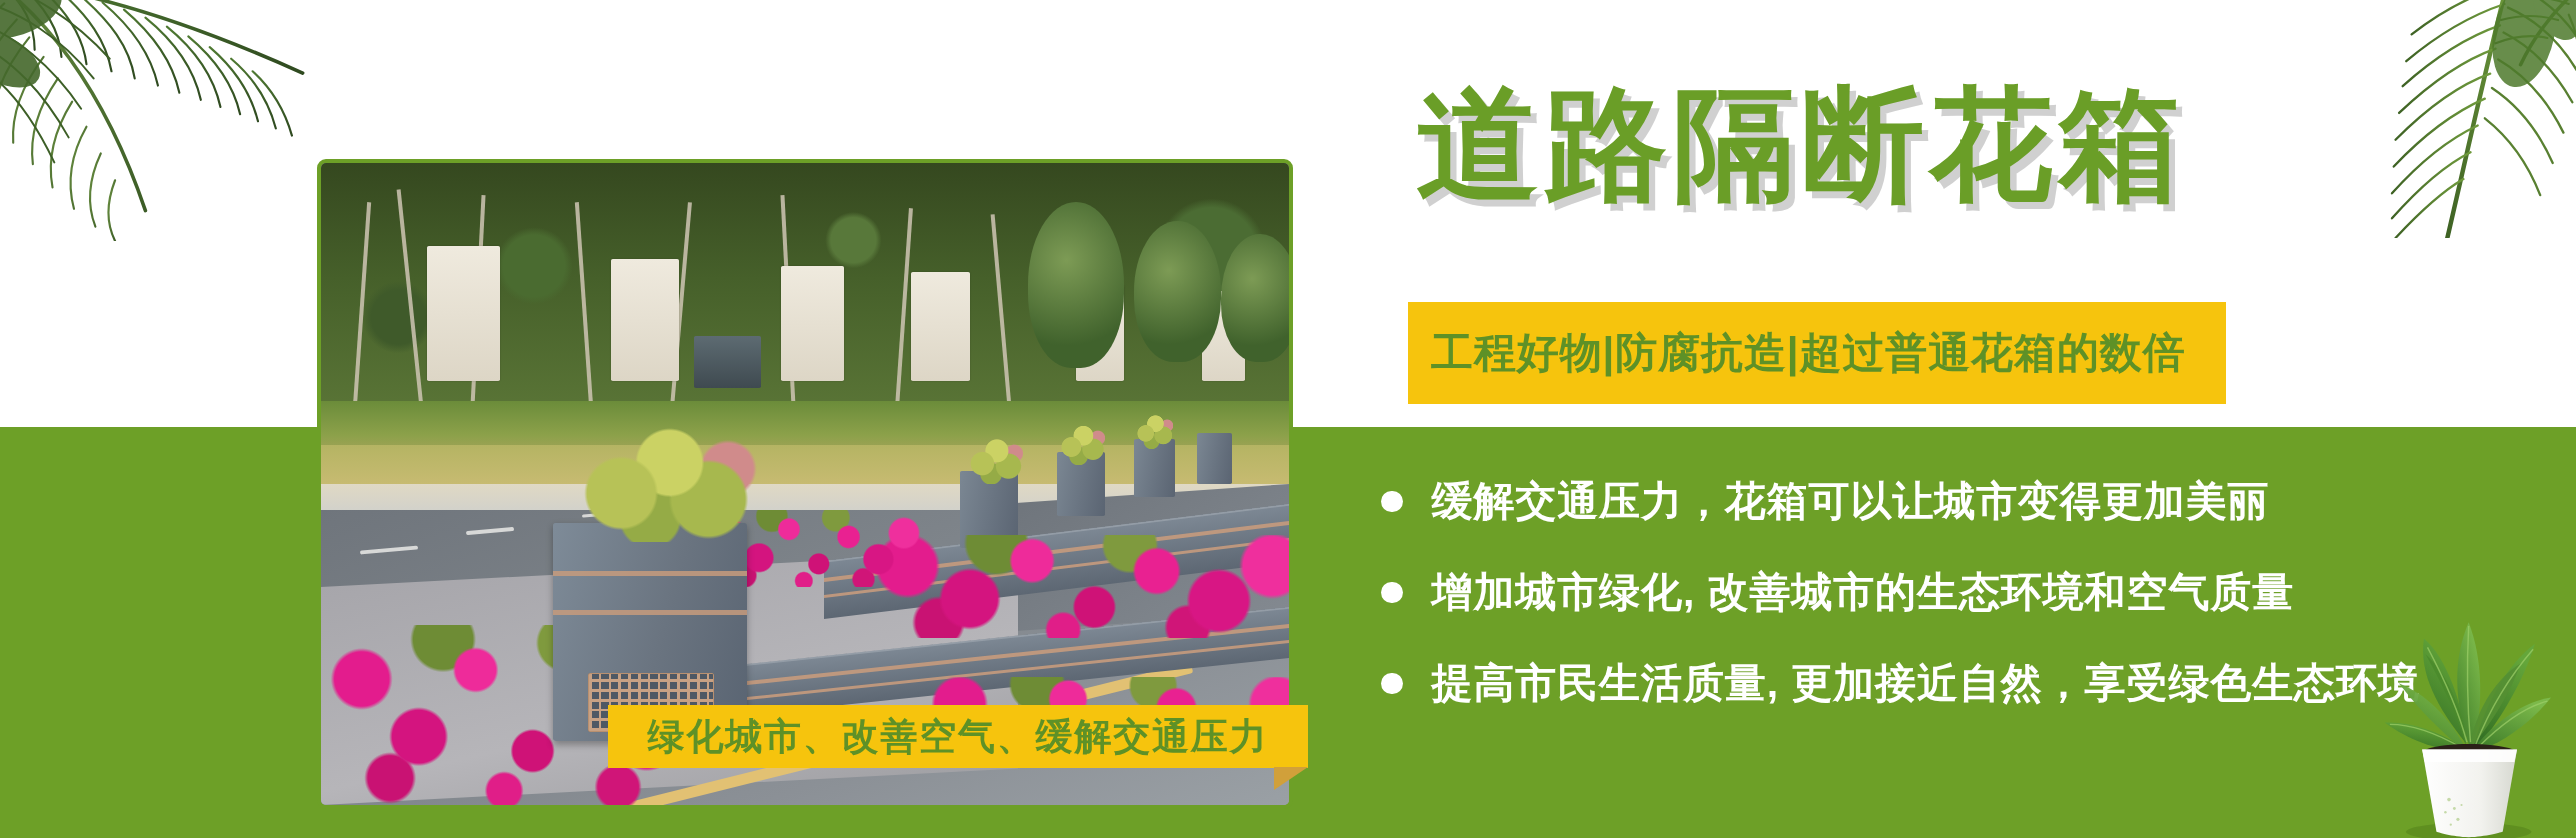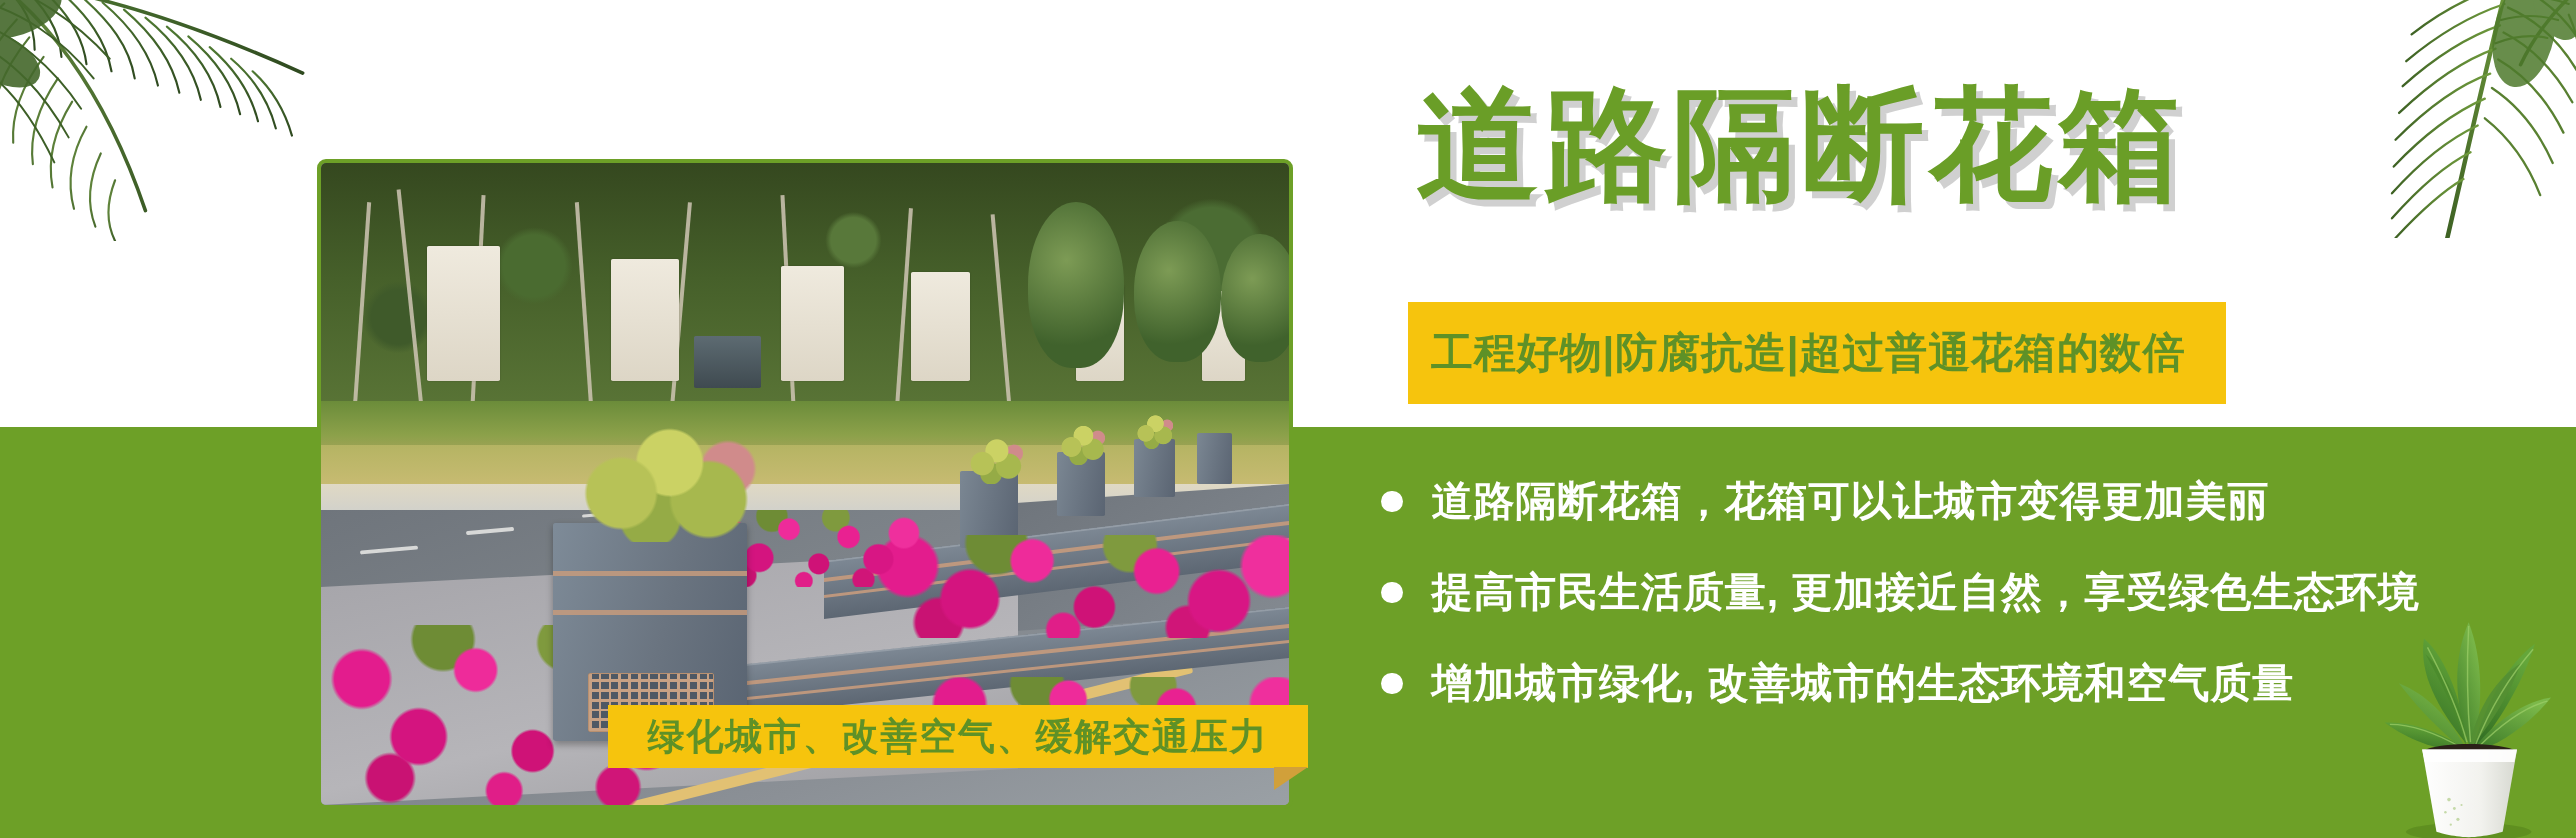--- a/index.html
+++ b/index.html
@@ -399,29 +399,29 @@
 
   <div id="headline">道路隔断花箱</div>
 
   <div id="subtitle-bar">
     <span class="sub-text">工程好物|防腐抗造|超过普通花箱的数倍</span>
   </div>
 
   <div id="bullets">
     <div class="bullet">
       <span class="dot"></span>
-      <span class="btext">道路隔断花箱，花箱可以让城市变得更加美丽</span>
+      <span class="btext">缓解交通压力，花箱可以让城市变得更加美丽</span>
+    </div>
+    <div class="bullet">
+      <span class="dot"></span>
+      <span class="btext">增加城市绿化, 改善城市的生态环境和空气质量</span>
     </div>
     <div class="bullet">
       <span class="dot"></span>
       <span class="btext">提高市民生活质量, 更加接近自然，享受绿色生态环境</span>
-    </div>
-    <div class="bullet">
-      <span class="dot"></span>
-      <span class="btext">增加城市绿化, 改善城市的生态环境和空气质量</span>
     </div>
   </div>
 
   <svg id="potted-plant" viewBox="0 0 210 258" xmlns="http://www.w3.org/2000/svg">
     <defs>
       <linearGradient id="leafA" x1="0" y1="1" x2="0.4" y2="0">
         <stop offset="0" stop-color="#2f6b22"></stop>
           <stop offset="1" stop-color="#64a63a"></stop>
       </linearGradient>
       <linearGradient id="leafB" x1="0" y1="1" x2="0.6" y2="0">

